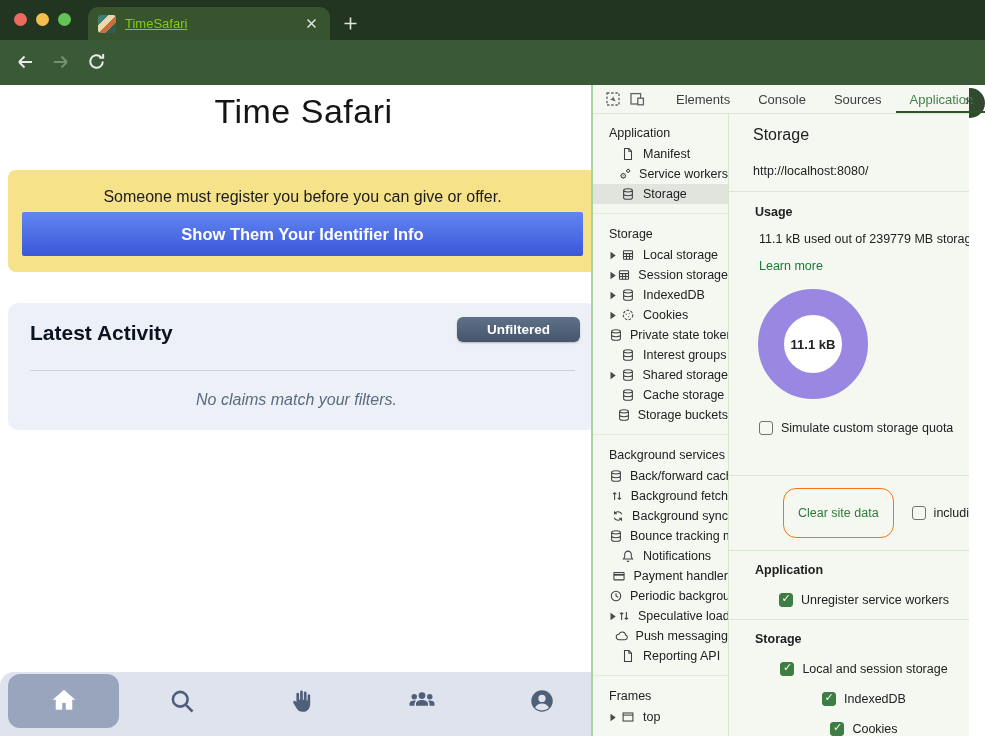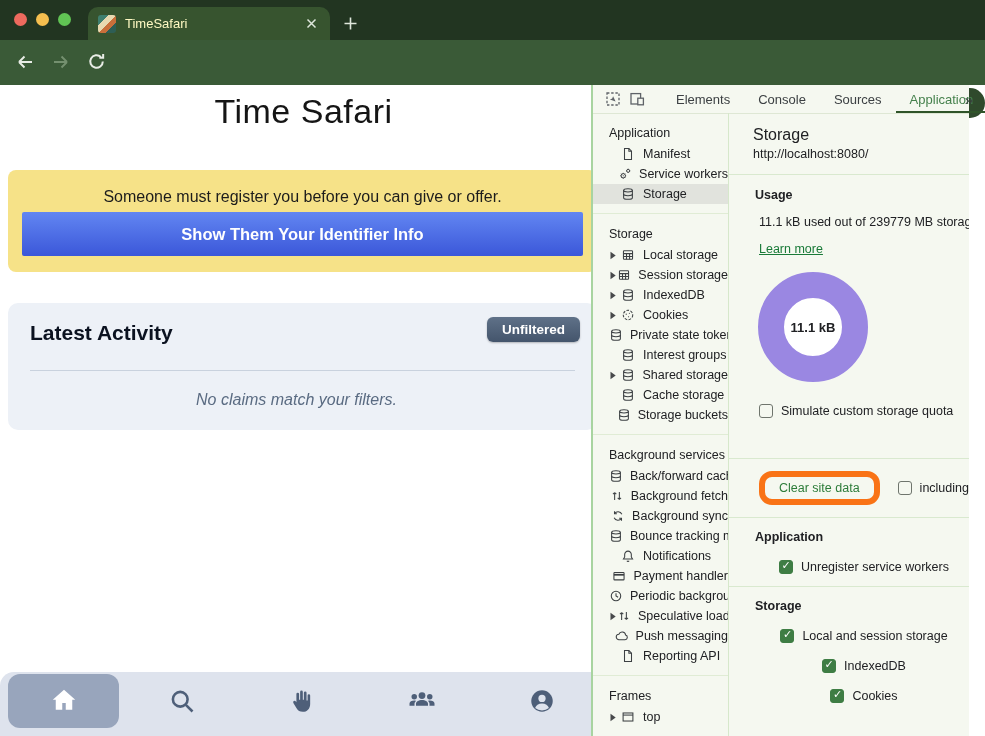--- a/index.html
+++ b/index.html
@@ -8,21 +8,21 @@
 
   
   #titlebar{position:absolute;left:0;top:0;width:985px;height:40px;background:#223521;}
   .win-dots{position:absolute;top:13px;left:14px;display:flex;gap:9px;}
   .dot{width:13px;height:13px;border-radius:50%;}
   .dot.red{background:#ed6a5e}.dot.yellow{background:#f5bf4f}.dot.green{background:#61c454}
   #tab{position:absolute;left:88px;top:7px;width:242px;height:33px;background:#37542f;
        border-radius:10px 10px 0 0;display:flex;align-items:center;padding:0 10px;box-sizing:border-box;}
   #favicon{width:18px;height:18px;border-radius:3px;flex:0 0 auto;
        background:linear-gradient(135deg,#3f7f6f 0 28%,#e8d9b0 28% 52%,#c96f3a 52% 72%,#2e5e55 72%);}
-  #tab-title{color:#fef9c3;font-size:13px;margin-left:9px;flex:1 1 auto;white-space:nowrap;overflow:hidden;}
+  #tab-title{color:#84cc16;font-size:13px;margin-left:9px;flex:1 1 auto;white-space:nowrap;overflow:hidden;text-decoration:underline;}
   .tab-close{color:#dfe7dc;width:18px;height:18px;display:flex;align-items:center;justify-content:center;flex:0 0 auto;}
   #new-tab{position:absolute;left:338px;top:11px;color:#dfe7dc;width:24px;height:24px;
        display:flex;align-items:center;justify-content:center;}
   #toolbar{position:absolute;left:0;top:40px;width:985px;height:45px;background:#3a5a37;}
   .nav-ic{position:absolute;top:12px;width:20px;height:20px;}
   #omnibox{position:absolute;left:118px;top:48px;width:867px;height:30px;background:#2f4a2c;
        border-radius:15px;display:flex;align-items:center;padding-left:10px;box-sizing:border-box;}
   #url{font-size:14.5px;margin-left:9px;white-space:nowrap;}
   #url .host{color:#e9ede8}
   #url .port{color:#a7b7a2}
@@ -30,21 +30,21 @@
   
   #page{position:absolute;left:0;top:85px;width:607px;height:651px;background:#fff;overflow:hidden;}
   #page-title{margin-top:7px;text-align:center;font-size:34px;font-weight:300;color:#151515;letter-spacing:.5px;}
   #banner{position:absolute;left:8px;top:85px;width:589px;height:102px;background:#f6e288;border-radius:8px;}
   #banner-text{text-align:center;margin-top:18px;font-size:16px;color:#1c1c1c;}
   #banner-btn{position:absolute;left:14px;top:42px;width:561px;height:44px;border:none;border-radius:2px;
        background:linear-gradient(180deg,#6286f2,#3b57d9);color:#fff;font-weight:bold;font-size:16.5px;
        font-family:inherit;}
   #activity{position:absolute;left:8px;top:218px;width:589px;height:127px;background:#edf1f7;border-radius:10px;}
   #activity-title{position:absolute;left:22px;top:18px;font-size:21px;font-weight:800;color:#0b1220;}
-  #unfiltered-btn{position:absolute;right:17px;top:14px;padding:5px 15px;border:none;border-radius:6px;
+  #unfiltered-btn{position:absolute;right:17px;top:14px;padding:5px 30px;border:none;border-radius:6px;
        background:linear-gradient(180deg,#5f7188,#44556c);color:#fff;font-size:13.5px;font-weight:600;
        font-family:inherit;box-shadow:0 1px 2px rgba(0,0,0,.25);}
   #activity-hr{position:absolute;left:22px;right:22px;top:67px;height:1px;background:#c9d2de;}
   #empty-text{position:absolute;left:0;right:12px;top:88px;text-align:center;font-style:italic;
        font-size:16px;color:#5a6b82;}
   #bottom-nav{position:absolute;left:0;top:587px;width:607px;height:64px;background:#dee3ed;
        border-radius:14px 14px 0 0;}
   .nav-item{position:absolute;top:2px;width:60px;height:54px;display:flex;align-items:center;justify-content:center;}
   .nav-item.nav-active{left:8px;width:111px;background:#98a5bc;border-radius:12px;}
 
@@ -63,36 +63,36 @@
   .dt-section{padding:9px 0 9px;border-top:1px solid #e0ecd5;}
   .dt-section.first{border-top:none;}
   .dt-sec-header{height:22px;line-height:22px;padding-left:16px;color:#202124;}
   .dt-row{height:20px;display:flex;align-items:center;padding-left:16px;}
   .dt-row.selected{background:#e1e3dd;}
   .dt-exp{width:11px;display:flex;align-items:center;}
   .dt-ic{width:16px;height:16px;display:flex;align-items:center;justify-content:center;margin-right:7px;}
   .dt-label{white-space:nowrap;}
   #dt-right{position:relative;width:240px;flex:0 0 auto;overflow:hidden;}
   .dtp-title{margin:13px 0 0 24px;font-size:16px;}
-  .dtp-origin{margin:3px 0 13px 24px;font-size:12.5px;}
+  .dtp-origin{margin:20px 0 13px 24px;font-size:12.5px;}
   .dtp-div{height:1px;background:#d9e9cf;}
   .dtp-h{margin:13px 0 0 26px;font-weight:bold;}
   .dtp-t{margin:13px 0 0 30px;white-space:nowrap;}
-  .dtp-learn{margin:13px 0 0 30px;color:#197a38;text-decoration:underline;display:inline-block;}
+  .dtp-learn{margin:13px 0 0 30px;color:#197a38;display:inline-block;}
   #donut{margin:16px 0 0 29px;width:58px;height:58px;border:26px solid #9a87e2;border-radius:50%;
        display:flex;align-items:center;justify-content:center;background:#fff;}
   #donut-label{font-size:13px;font-weight:bold;white-space:nowrap;}
   .cb-row{display:flex;align-items:center;margin:22px 0 0 30px;white-space:nowrap;}
   .cb{width:14px;height:14px;border:1.5px solid #6f756d;border-radius:3px;box-sizing:border-box;
        margin-right:8px;flex:0 0 auto;background:#f5f8f0;position:relative;}
   .cb.checked{background:#3e7d44;border-color:#3e7d44;}
   .cb.checked::after{content:"✓";position:absolute;left:1.5px;top:-2.5px;color:#fff;font-size:11px;font-weight:bold;}
   #clear-row{display:flex;align-items:center;margin:12px 0 0 30px;}
-  #clear-btn{padding:4px 14px;border:6px solid #f97316;border-radius:13px;background:transparent;
-       color:#2c7c39;font-size:12.5px;font-family:inherit;white-space:nowrap;}
+  #clear-btn{padding:17px 14px;border:1px solid #f97316;border-radius:13px;background:transparent;
+       color:#2c7c39;font-size:12.5px;font-family:inherit;white-space:nowrap;margin-left:24px;}
   #clear-row .cb-inline{display:flex;align-items:center;margin-left:18px;white-space:nowrap;}
   .gap40{margin-top:40px;}
   .gap12{margin-top:12px;}
   .mt12{margin-top:12px !important;}
   .cbl{margin:16px 0 0 30px;justify-content:center;}
 </style>
 </head>
 <body>
 
 <div id="titlebar">

